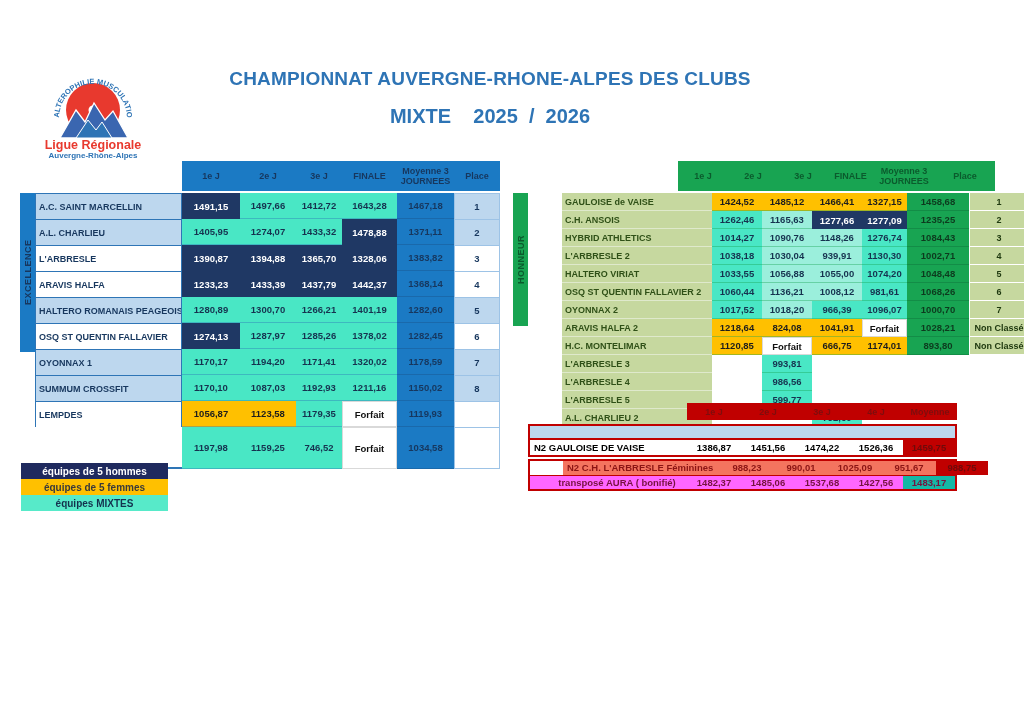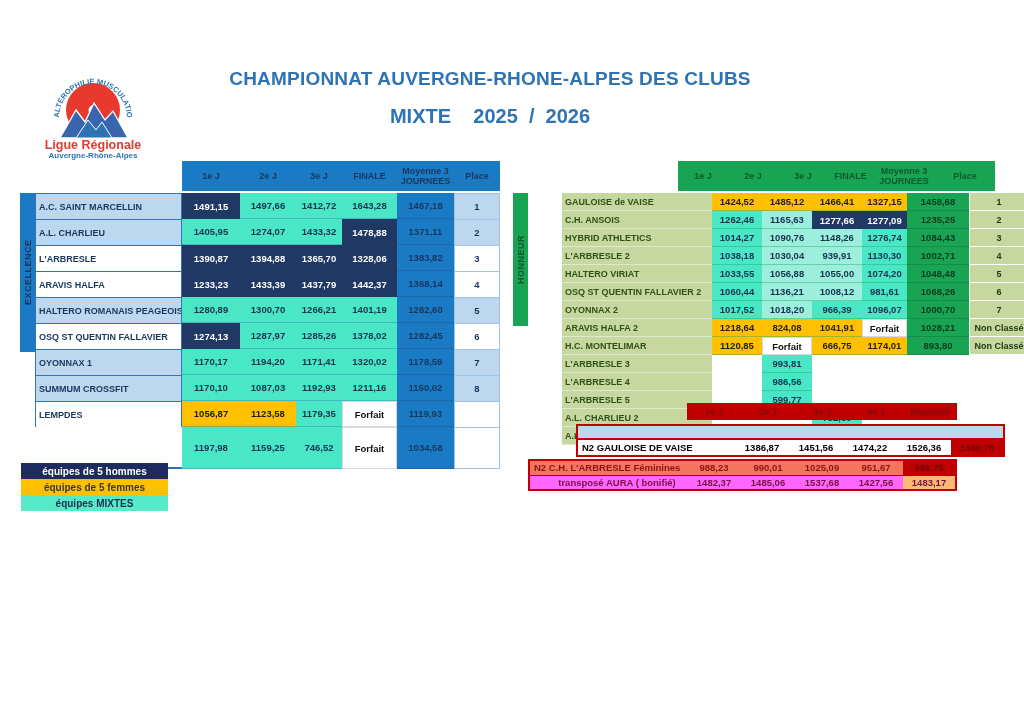--- a/index.html
+++ b/index.html
@@ -46,33 +46,33 @@
   .hon-row .c-mint,.hon-row .c-mintl,.hon-row .c-orange{border-bottom:1px solid rgba(24,164,82,.40);}
   .avg-blue{background:#1B7AC4;color:#17375E;border-bottom:1px solid rgba(23,55,94,.25);}
   .avg-green{background:#18A452;color:#0D3A1E;border-bottom:1px solid rgba(11,91,45,.3);}
   .place-exc{color:#17375E;border:1px solid #9DC3E6;border-bottom:none;font-size:9.5px;}
   .exc-row:last-child .place-exc{border-bottom:1px solid #9DC3E6;}
   .place-hon{background:#C6D89F;color:#203A10;border:1px solid #FFFFFF;border-top:none;font-size:9px;}
   
   #n2-header{position:absolute;left:687px;top:403px;height:17px;display:grid;
              grid-template-columns:54px 54px 54px 54px 54px;background:#C00000;}
   .n2-hcell{display:flex;align-items:center;justify-content:center;font-size:9px;font-weight:bold;color:#7E0D0D;}
-  #n2-box1{position:absolute;left:528px;top:424px;width:429px;border:2px solid #C00000;background:#fff;box-sizing:border-box;margin-left:48px;}
+  #n2-box1{position:absolute;left:528px;top:424px;width:429px;border:2px solid #C00000;background:#fff;box-sizing:border-box;}
   #n2-box2{position:absolute;left:528px;top:459px;width:429px;border:2px solid #C00000;box-sizing:border-box;}
   .n2-spacer{height:12px;background:#BDD7EE;border-bottom:2px solid #C00000;}
   .n2-row{display:grid;grid-template-columns:157px 54px 54px 54px 54px 52px;height:14.5px;}
   #n2-box2 .n2-row{height:13.5px;}
   #n2-box2 .n2-row + .n2-row{border-top:1.5px solid #C00000;}
   .n2-label{justify-content:flex-start;padding-left:4px;}
   .n2-label-center{justify-content:center;padding-left:17px;}
   .row-white{background:#FFFFFF;color:#000;}
-  .row-salmon{background:#F4745F;color:#8B1414;}
+  .row-salmon{background:#F4745F;color:#8B1414;margin-left:33px;}
   .row-magenta{background:#FF66FF;color:#76123F;}
   .avg-red{background:#C00000;color:#6E0A0A;}
-  .avg-mag{background:#fdba74;color:#76123F;}
+  .avg-mag{background:#14b8a6;color:#76123F;}
   
   #legend{position:absolute;left:21px;top:463px;width:147px;}
   .legend-row{height:16px;display:flex;align-items:center;justify-content:center;font-size:10px;font-weight:bold;}
   .sw-navy{background:#1F2A5E;color:#FFFFFF;}
   .sw-orange{background:#FFC000;color:#3A3A3A;}
   .sw-mint{background:#57EAC9;color:#14324E;}
 </style>
 </head>
 <body>
 

